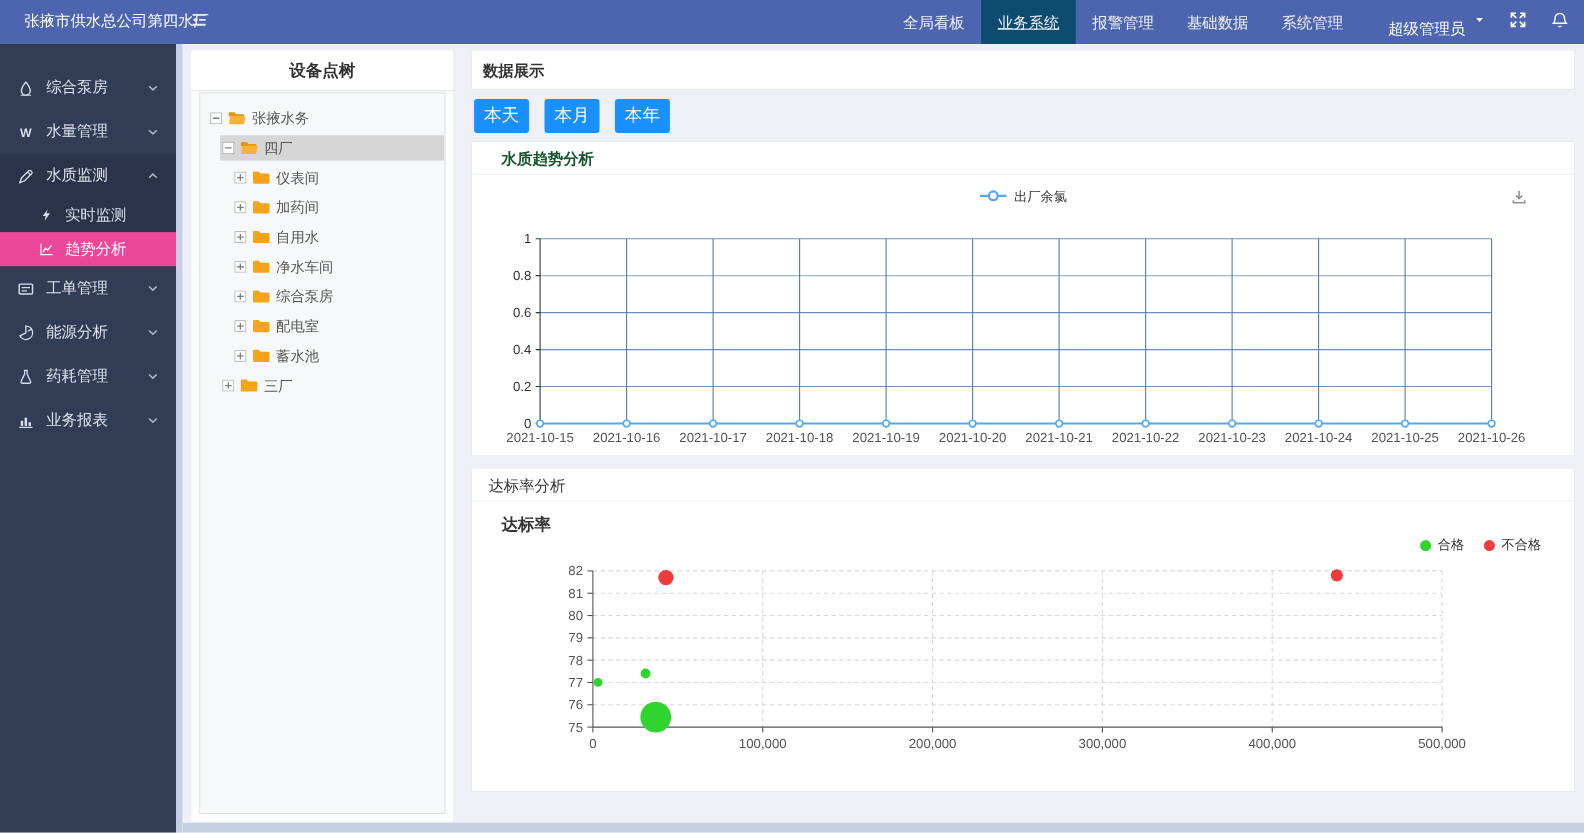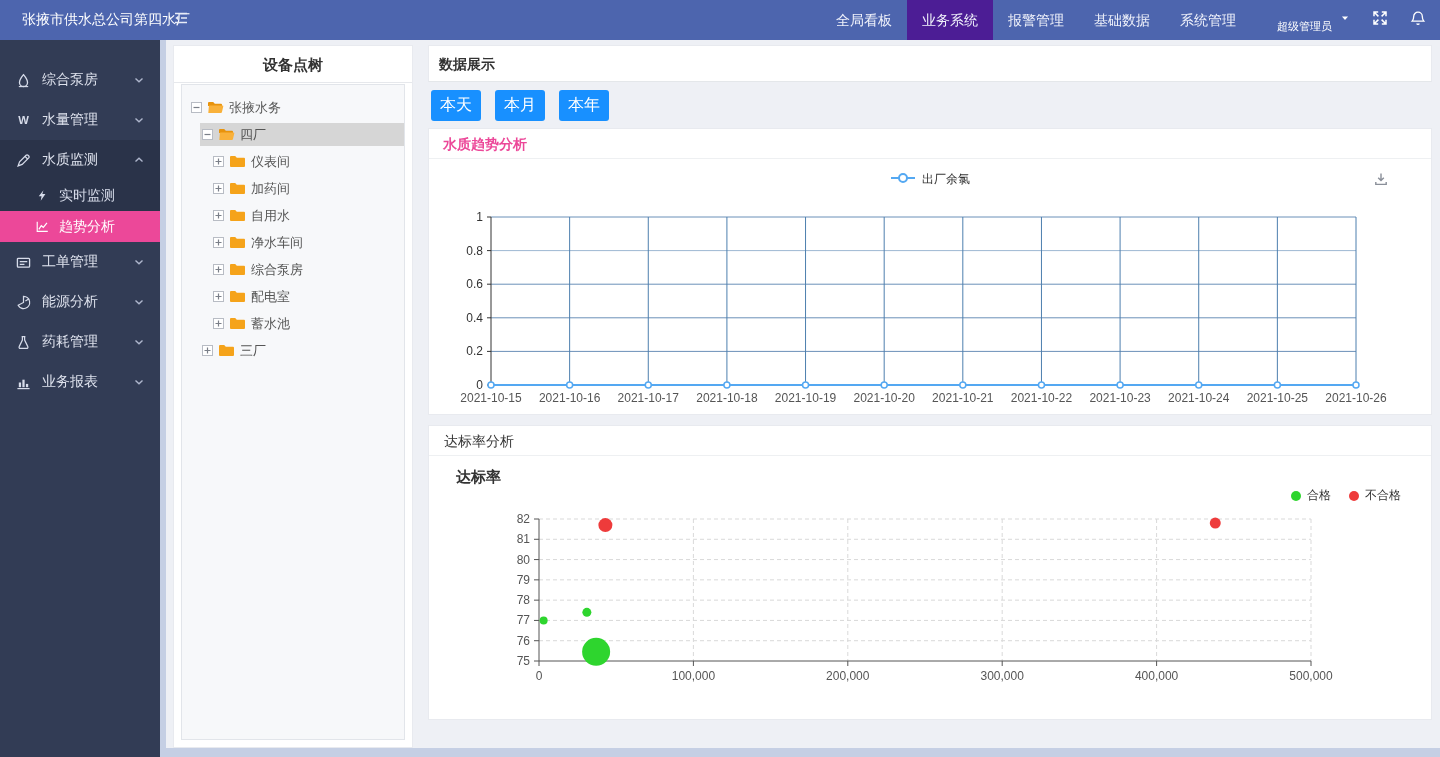--- a/index.html
+++ b/index.html
@@ -5,23 +5,23 @@
   * { box-sizing: border-box; margin: 0; padding: 0; }
   html,body { width:1440px; height:757px; overflow:hidden;
     font-family:"Liberation Sans","DejaVu Sans",sans-serif; background:#eef0f5; }
 
   
   .topbar { height:40px; background:#4d65ae; display:flex; align-items:center; color:#fff; }
   .brand { width:160px; padding-left:22px; font-size:14px; color:#fff; white-space:nowrap; }
   .fold-btn { margin-left:13px; display:flex; align-items:center; cursor:pointer; color:#e8ecf7; }
   .topnav { margin-left:auto; display:flex; height:40px; }
   .topnav-item { padding:0 15px; line-height:40px; font-size:14px; color:#f0f2fb; cursor:pointer; }
-  .topnav-item.active { background:#4c1d95; }
+  .topnav-item.active { background:#0c4a6e;text-decoration:underline; }
   .userarea { display:flex; align-items:center; padding:0 14px 0 26px; gap:6px; }
-  .username { font-size:11px;margin-top:13px; }
+  .username { font-size:14px;margin-top:13px; }
   .ubtn { display:flex; align-items:center; color:#fff; cursor:pointer; }
   .ubtn.fs { margin-left:14px; } .ubtn.bell { margin-left:16px; }
 
   
   .layout { display:flex; height:717px; }
   .sidebar { width:160px; background:#323c55; flex-shrink:0; padding-top:20px; }
   .side-scroll { width:6px; background:#c5cfe4; flex-shrink:0; }
   .content { flex:1; position:relative; background:#eef0f5; overflow:hidden; }
   .bottom-scroll { position:absolute; left:0; right:0; bottom:0; height:9px; background:#c5cfe4; }
 
@@ -54,22 +54,22 @@
 
   
   .data-panel { position:absolute; left:262px; top:5px; width:1004px; bottom:9px; }
   .dp-header { height:37px; background:#fff; border:1px solid #e8eaef; border-bottom:1px solid #e4e7ea;
     line-height:36px; padding-left:10px; font-size:14px; font-weight:600; color:#333; }
   .dp-toolbar { height:46px; display:flex; align-items:center; gap:14px; padding-left:3px; }
   .time-btn { background:#1890ff; color:#fff; font-size:16px; border:none; border-radius:3px;
     padding:5px 9px; cursor:pointer; font-family:inherit; }
   .card { background:#fff; border:1px solid #e8eaef; }
   .card1 { height:287px; }
-  .card-title-row { height:30px; line-height:30px; padding-left:14px; font-size:14px; font-weight:bold;
-    color:#ec4899; border-bottom:1px solid #eef0f2; }
+  .card-title-row { height:30px; line-height:30px; padding-left:27px; font-size:14px; font-weight:bold;
+    color:#14532d; border-bottom:1px solid #eef0f2; }
   .chart1-area { position:relative; height:256px; }
   .c1-legend { position:absolute; left:0; right:0; top:12px; display:flex; justify-content:center;
     align-items:center; gap:6px; font-size:12px; color:#333; cursor:pointer; }
   .dl-btn { position:absolute; right:42px; top:12px; color:#8a8f99; cursor:pointer; }
   .gap10 { height:10px; }
   .card2 { height:295px; }
   .sec-header { height:30px; line-height:30px; padding-left:15px; font-size:14px; font-weight:500;
     color:#333; border-bottom:1px solid #eef0f2; }
   .chart2-area { position:relative; height:264px; }
   .c2-title { position:absolute; left:27px; top:12px; font-size:15px; font-weight:bold; color:#333; }

